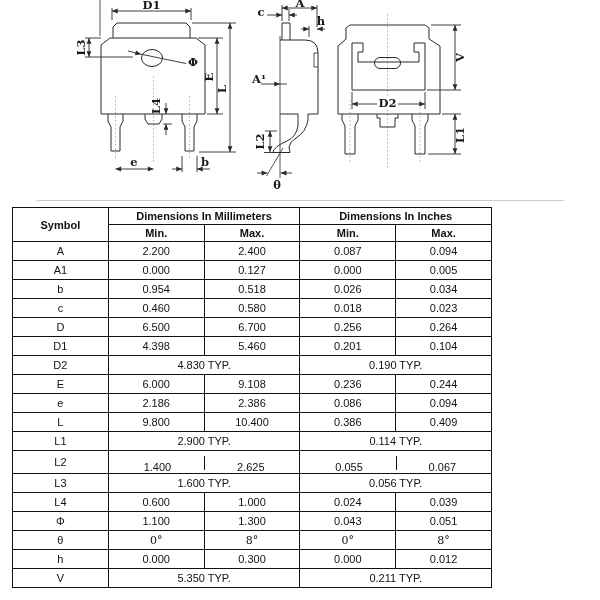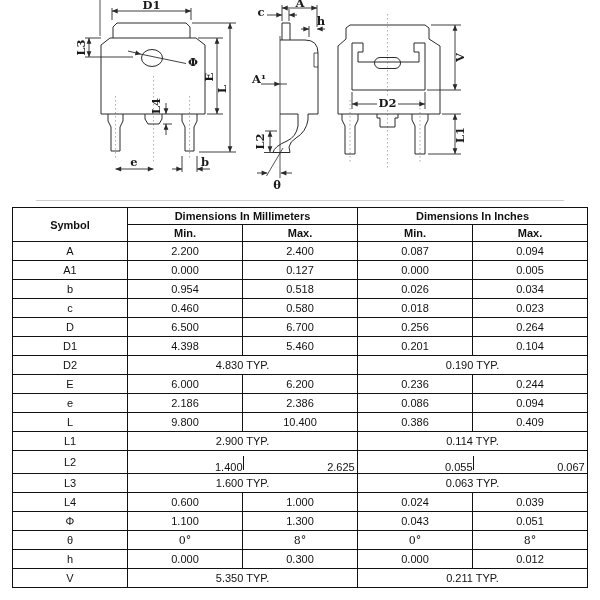--- a/index.html
+++ b/index.html
@@ -9,32 +9,32 @@
   #pgline{position:absolute;left:36px;top:200px;width:528px;height:1px;background:#ccc;}
   
   #drawing{position:absolute;left:0;top:0;}
   .oln{stroke:#2a2a2a;stroke-width:1;fill:none;}
   .dim{stroke:#2a2a2a;stroke-width:0.9;fill:none;}
   .thin{stroke:#2a2a2a;stroke-width:0.8;fill:none;}
   .cl{stroke:#999;stroke-width:0.8;fill:none;stroke-dasharray:1.5 2.5;}
   .lbl{font-family:"DejaVu Serif",serif;font-weight:bold;font-size:11.5px;fill:#1a1a1a;}
   .lblm{text-anchor:middle;}
   
-  #dimtable{position:absolute;left:12px;top:207px;width:576px;border-collapse:collapse;
+  #dimtable{position:absolute;left:12px;top:207px;width:480px;border-collapse:collapse;
             font-size:11px;table-layout:fixed;}
   #dimtable col{width:20%;}
   #dimtable th,#dimtable td{border:1px solid #111;text-align:center;padding:0;
             height:18px;color:#111;vertical-align:middle;overflow:hidden;}
   #dimtable{border:1.5px solid #111;}
   #dimtable th{font-weight:bold;height:16px;}
   #dimtable td.sym{font-weight:normal;}
   tr.l2row td{height:26px;}
   tr.l2row td.symtop{vertical-align:top;padding-top:2px;}
   td.split{position:relative;}
-  td.split span{display:inline-block;width:49%;vertical-align:bottom;padding-top:10px;text-align:right;}
+  td.split span{display:inline-block;width:49%;vertical-align:bottom;padding-top:10px;}
   td.split i.pdiv{position:absolute;left:50%;top:5px;bottom:3px;width:1px;background:#111;font-style:normal;}
   td.angle{font-family:"DejaVu Serif",serif;color:#555;font-size:11px;}
 </style>
 </head>
 <body>
 
 <div id="page">
 
   <svg id="drawing" width="600" height="205" viewBox="0 0 600 205">
     <defs>
@@ -221,21 +221,21 @@
           <td>0.104</td>
         </tr>
         <tr>
           <td class="sym">D2</td>
           <td class="typ" colspan="2">4.830 TYP.</td>
           <td class="typ" colspan="2">0.190 TYP.</td>
         </tr>
         <tr>
           <td class="sym">E</td>
           <td>6.000</td>
-          <td>6.200</td>
+          <td>9.108</td>
           <td>0.236</td>
           <td>0.244</td>
         </tr>
         <tr>
           <td class="sym">e</td>
           <td>2.186</td>
           <td>2.386</td>
           <td>0.086</td>
           <td>0.094</td>
         </tr>
@@ -252,21 +252,21 @@
           <td class="typ" colspan="2">0.114 TYP.</td>
         </tr>
         <tr class="l2row">
           <td class="sym symtop">L2</td>
           <td class="split" colspan="2"><span>1.400</span><i class="pdiv"></i><span>2.625</span></td>
           <td class="split" colspan="2"><span>0.055</span><i class="pdiv"></i><span>0.067</span></td>
         </tr>
         <tr>
           <td class="sym">L3</td>
           <td class="typ" colspan="2">1.600 TYP.</td>
-          <td class="typ" colspan="2">0.063 TYP.</td>
+          <td class="typ" colspan="2">0.056 TYP.</td>
         </tr>
         <tr>
           <td class="sym">L4</td>
           <td>0.600</td>
           <td>1.000</td>
           <td>0.024</td>
           <td>0.039</td>
         </tr>
         <tr>
           <td class="sym">Φ</td>

